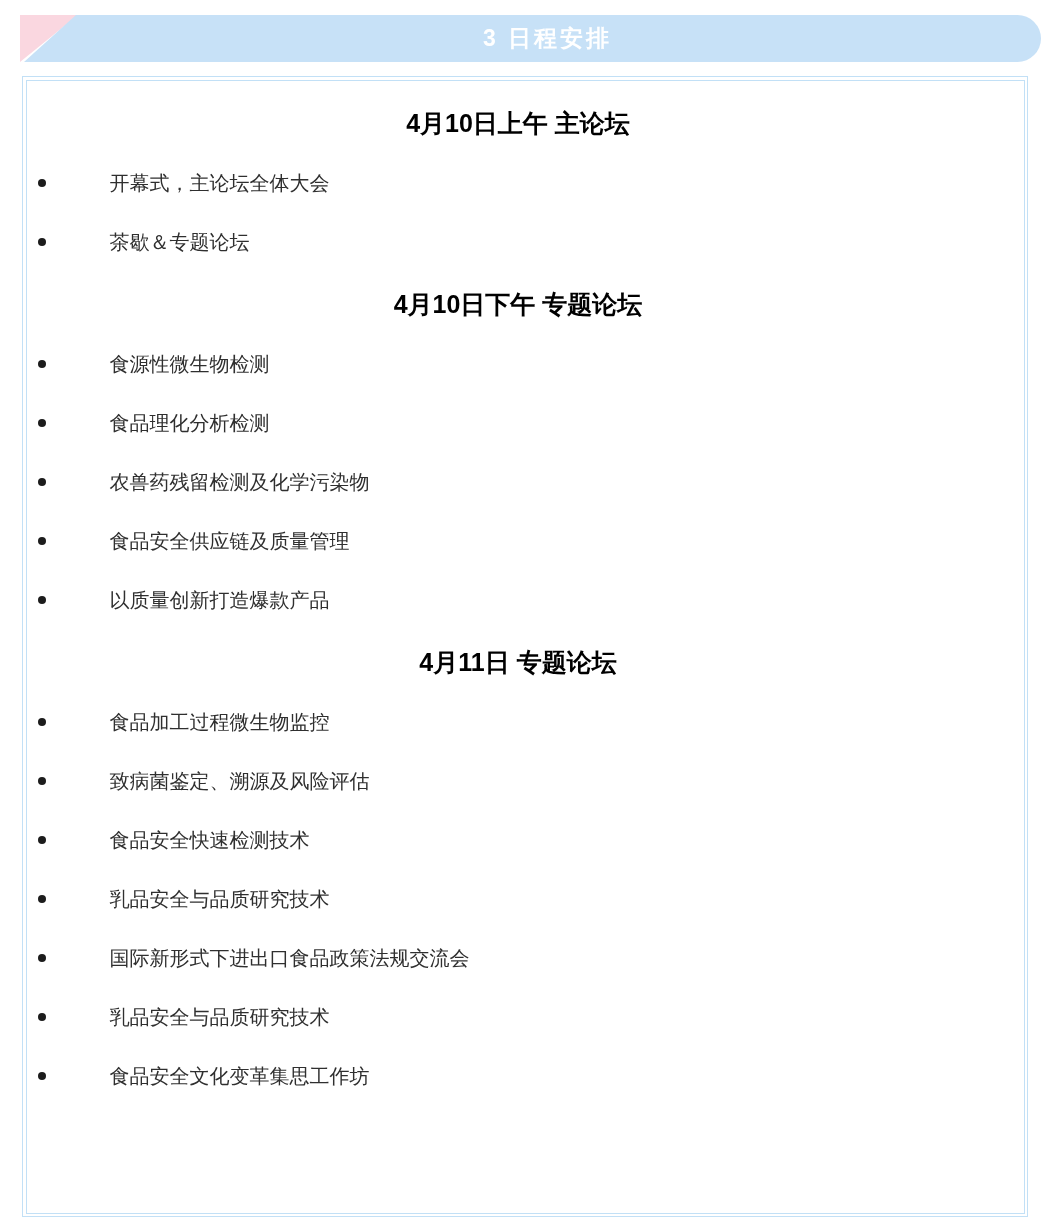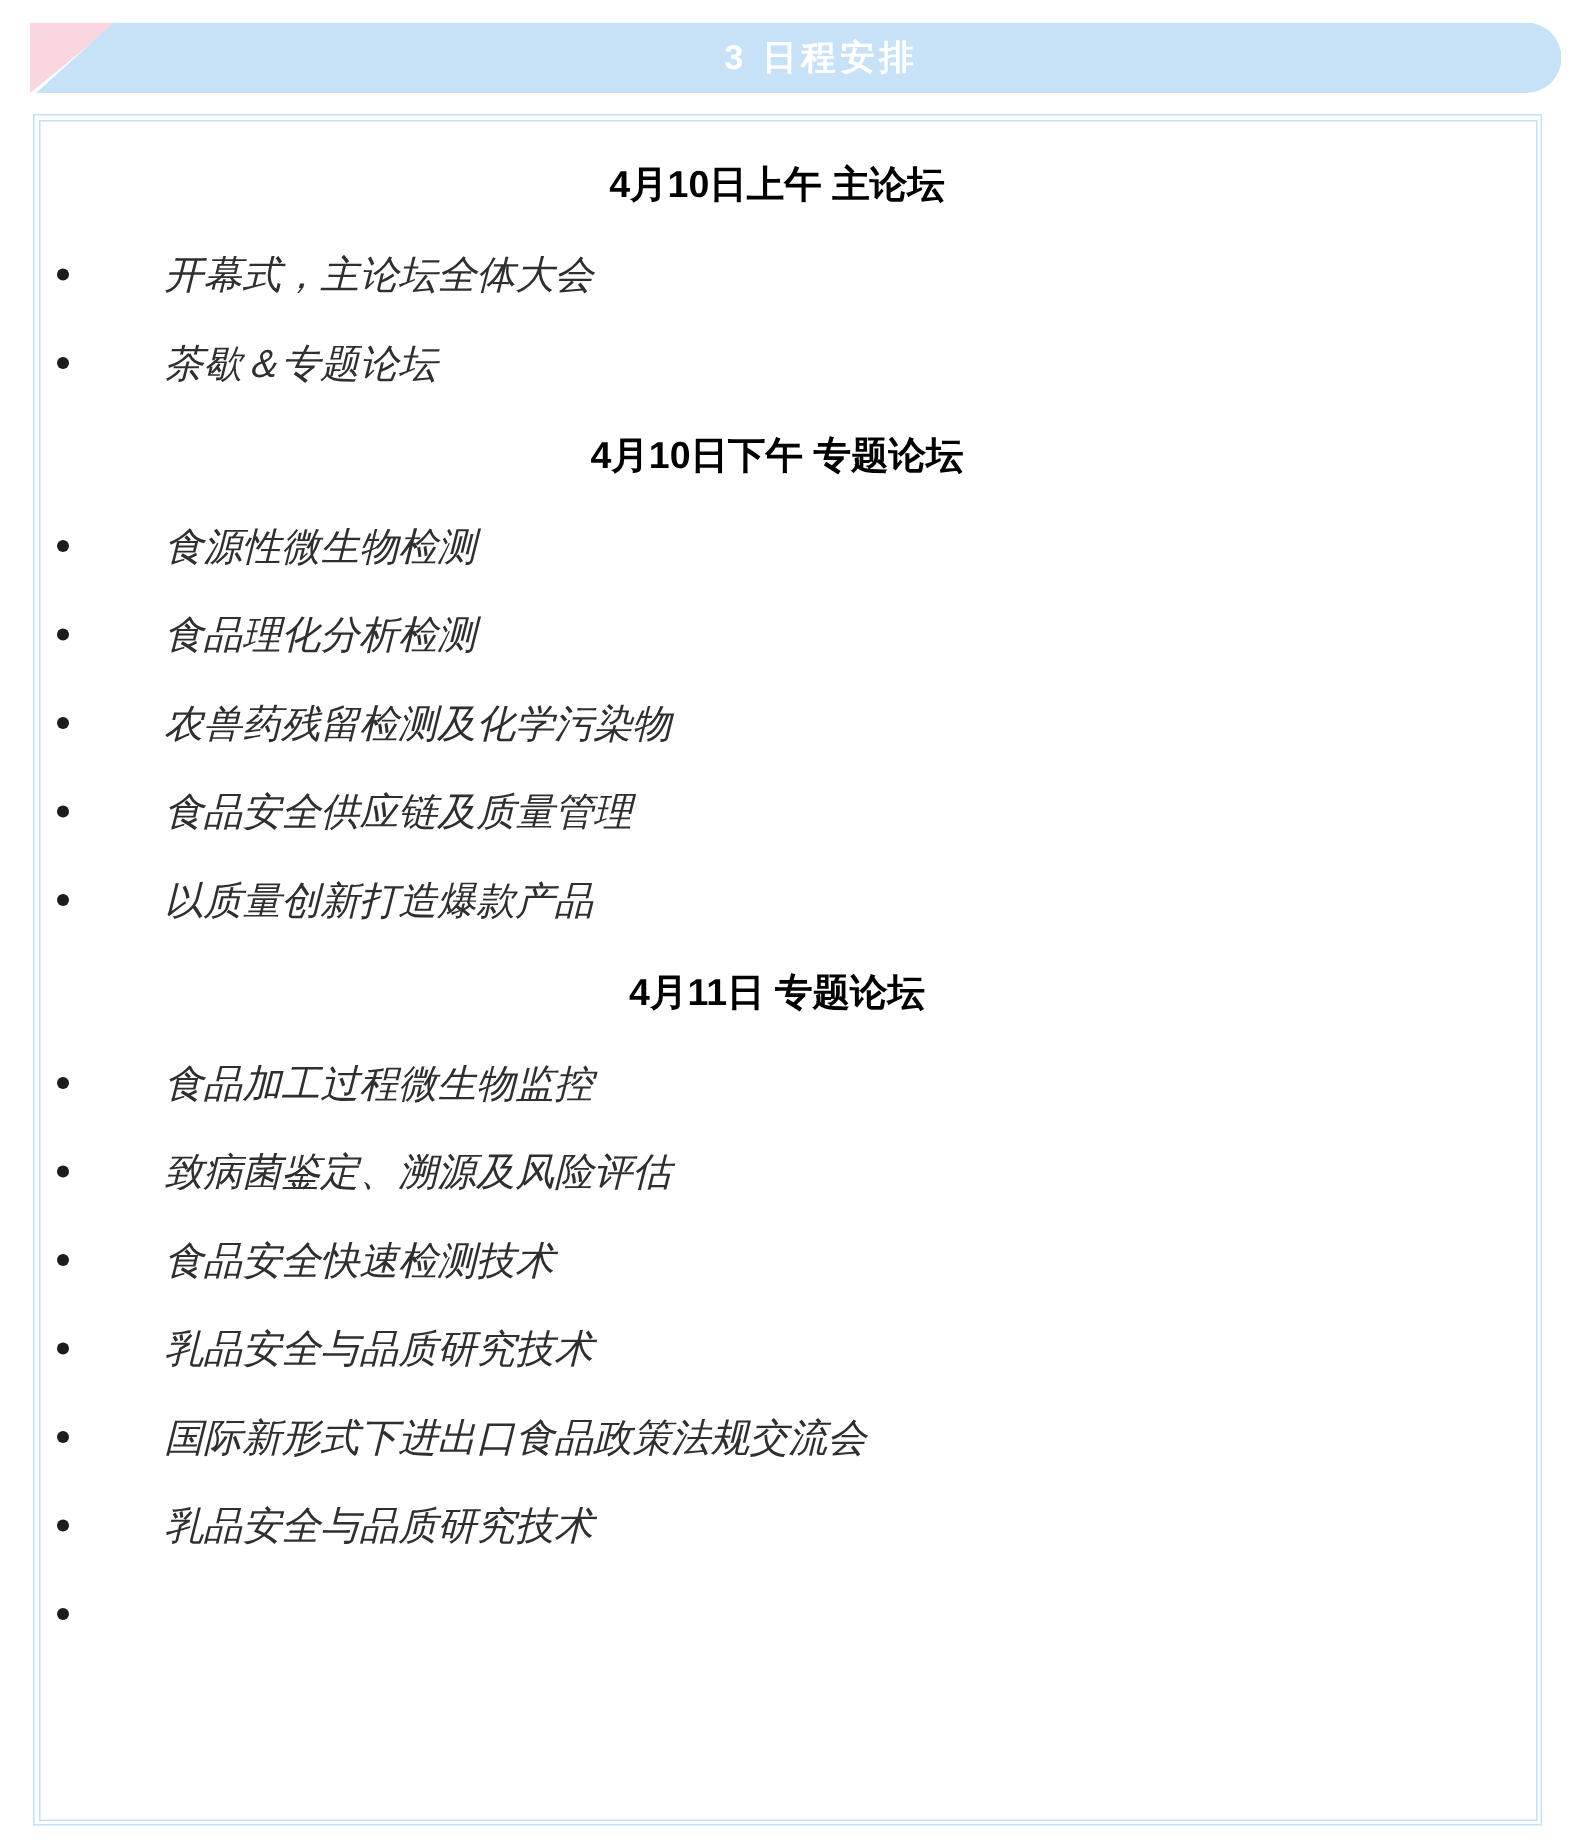--- a/index.html
+++ b/index.html
@@ -52,23 +52,22 @@
     text-align:center;
     font-size:25px;font-weight:bold;color:var(--heading-color);
     margin:15px 0 14px 0;
     line-height:34px;
     padding-left:16px;
   }
   ul.schedule-list{list-style:none;}
   li.schedule-item{
     display:flex;align-items:center;
     height:59px;
-    font-size:26px;color:var(--item-color);
+    font-size:20px;color:var(--item-color);
     line-height:30px;
-    font-style:italic;
   }
   .bullet-dot{
     flex:0 0 auto;
     width:8px;height:8px;border-radius:50%;
     background:#1c1c1c;
     margin-left:11px;margin-right:64px;
   }
 </style>
 </head>
 <body>
@@ -140,17 +139,18 @@
       <li class="schedule-item">
         <span class="bullet-dot"></span>
         <span>国际新形式下进出口食品政策法规交流会</span>
       </li>
       <li class="schedule-item">
         <span class="bullet-dot"></span>
         <span>乳品安全与品质研究技术</span>
       </li>
       <li class="schedule-item">
         <span class="bullet-dot"></span>
+        <span>食品安全文化变革集思工作坊</span>
       </li>
     </ul>
 
   </div>
 </div>
 
 </body></html>

